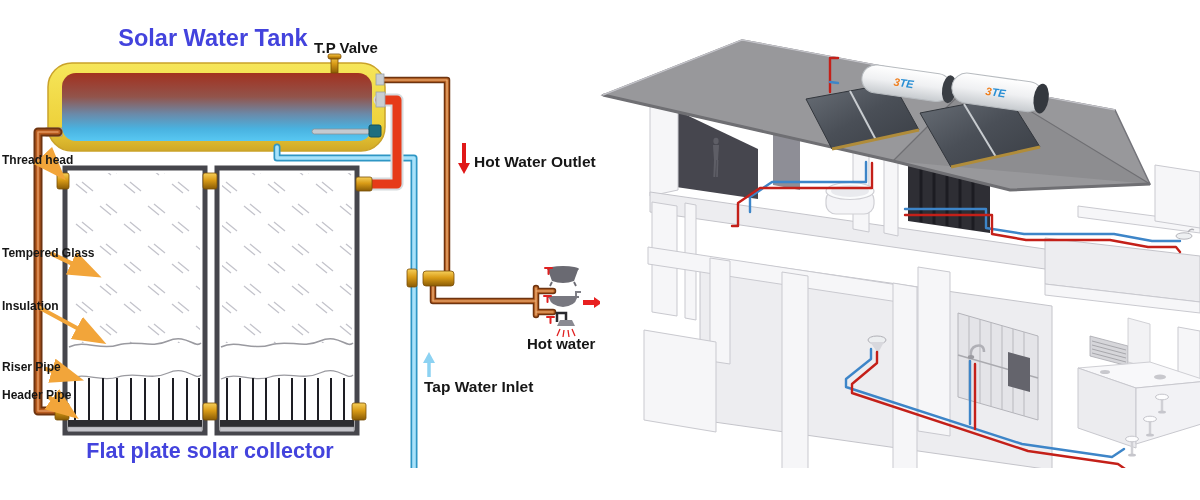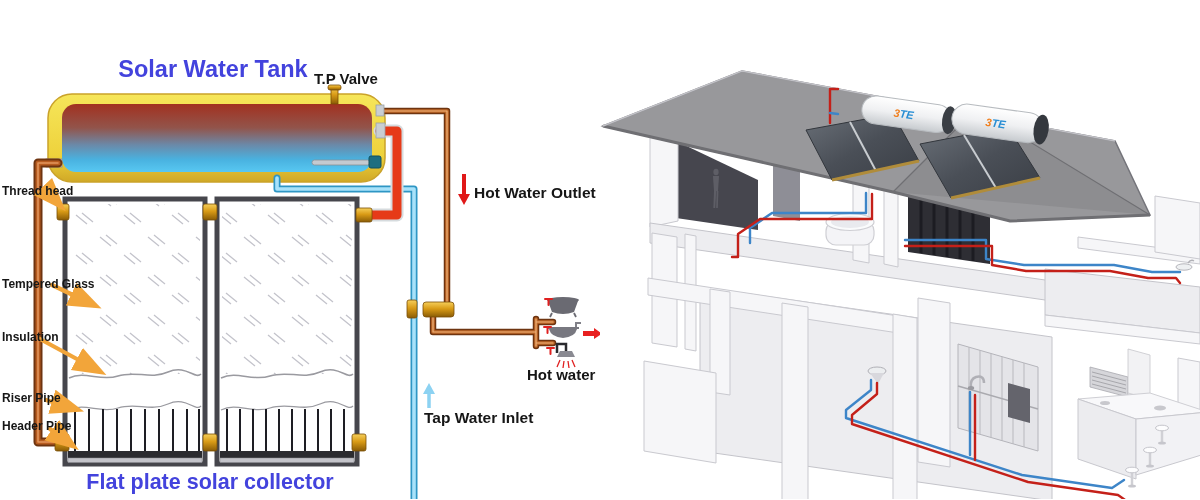--- a/index.html
+++ b/index.html
@@ -1,17 +1,17 @@
 <!DOCTYPE html>
 <html style="--title_blue: #4343dd; --label_black: #161616; --arrow_orange: #f2a53a; --pipe_red: #e63a18; --pipe_blue_light: #a8e2fa; --pipe_copper: #b85c20; --tank_gold: #eed23c; --roof_gray: #98989b; --house_pipe_red: #c42019; --house_pipe_blue: #3d85c8; --logo_orange: #f08020; --logo_blue: #2a8fd4;"><head>
 <meta charset="utf-8">
 <style>
   html,body{margin:0;padding:0;background:#fff;}
   .canvas{position:relative;width:1200px;height:468px;background:#fff;overflow:hidden;
-          font-family:"Liberation Sans",sans-serif;margin-top:31px;}
+          font-family:"Liberation Sans",sans-serif;}
   svg text{font-family:"Liberation Sans",sans-serif;}
   .lbl{font-weight:bold;fill:var(--label_black,#161616);}
   .title{font-weight:bold;fill:var(--title_blue,#4343dd);}
   
   .pipeRedU{fill:none;stroke:#d6dbde;stroke-width:13;stroke-linejoin:round;stroke-linecap:round;}
   .pipeRed{fill:none;stroke:var(--pipe_red,#e63a18);stroke-width:9;stroke-linejoin:round;stroke-linecap:round;}
   .pipeBlueU{fill:none;stroke:#2e96c4;stroke-width:7;stroke-linejoin:round;stroke-linecap:round;}
   .pipeBlue{fill:none;stroke:var(--pipe_blue_light,#a8e2fa);stroke-width:3.6;stroke-linejoin:round;stroke-linecap:round;}
   .copU{fill:none;stroke:#6e3410;stroke-width:9;stroke-linejoin:round;stroke-linecap:round;}
   .cop{fill:none;stroke:var(--pipe_copper,#b85c20);stroke-width:5;stroke-linejoin:round;stroke-linecap:round;}

